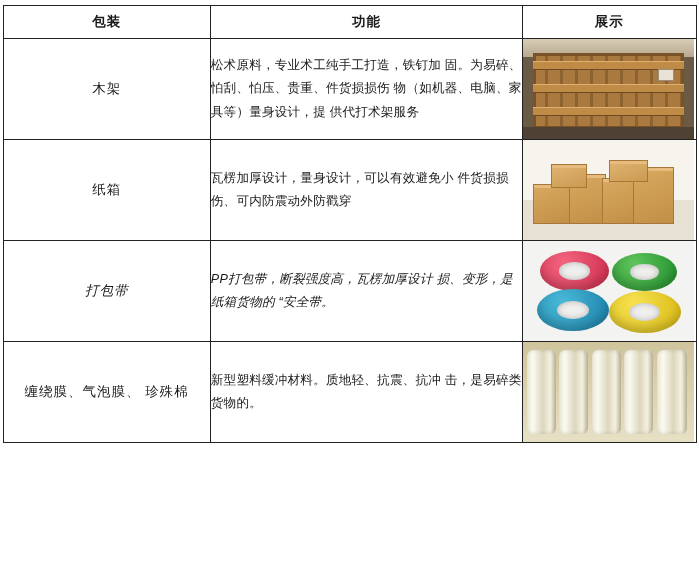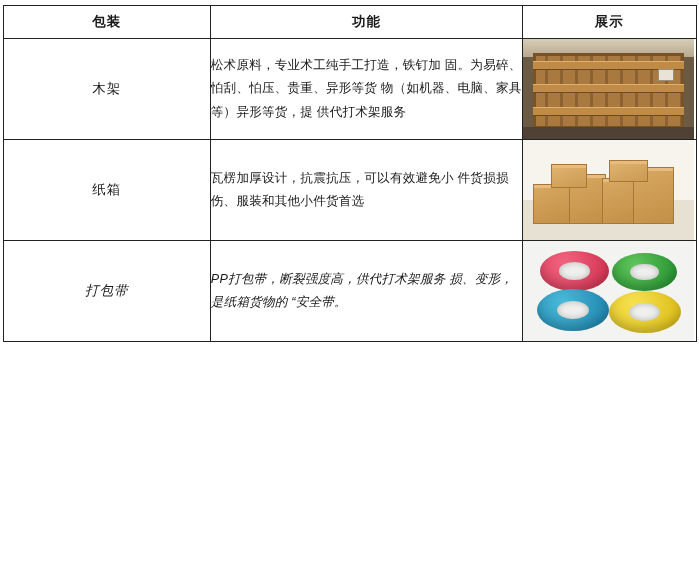--- a/index.html
+++ b/index.html
@@ -204,75 +204,91 @@
       <tr>
         <th>包装</th>
         <th>功能</th>
         <th>展示</th>
       </tr>
     </thead>
     <tbody>
 
       <tr style="height:100px;">
         <td class="name-cell">木架</td>
-        <td class="func-cell">松术原料，专业术工纯手工打造，铁钉加 固。为易碎、怕刮、怕压、贵重、异形等货 物（如机器、电脑、家具等）异形等货，提 供代打术架服务</td>
+        <td class="func-cell">松术原料，专业术工纯手工打造，铁钉加 固。为易碎、怕刮、怕压、贵重、件货损损伤 物（如机器、电脑、家具等）量身设计，提 供代打术架服务</td>
         <td class="show-cell">
           <span class="img-box">
             <span class="img-inner ph-wood">
               <span class="sky"></span>
               <span class="stack"></span>
               <span class="slat s1"></span>
               <span class="slat s2"></span>
               <span class="slat s3"></span>
               <span class="tag"></span>
               <span class="floor"></span>
             </span>
           </span>
         </td>
       </tr>
 
       <tr style="height:100px;">
         <td class="name-cell">纸箱</td>
-        <td class="func-cell">瓦楞加厚设计，抗震抗压，可以有效避免小 件货损损伤、服装和其他小件货首选</td>
+        <td class="func-cell">瓦楞加厚设计，量身设计，可以有效避免小 件货损损伤、可内防震动外防戳穿</td>
         <td class="show-cell">
           <span class="img-box">
             <span class="img-inner ph-carton">
               <span class="wall"></span>
               <span class="ground"></span>
               <span class="bx b1"></span>
               <span class="bx b2"></span>
               <span class="bx b3"></span>
               <span class="bx b4"></span>
               <span class="bx b5"></span>
               <span class="bx b6"></span>
             </span>
           </span>
         </td>
       </tr>
 
 
       <tr style="height:100px;font-style:italic;">
         <td class="name-cell">打包带</td>
-        <td class="func-cell">PP打包带，断裂强度高，供代打术架服务 损、变形，是纸箱货物的 “安全带。</td>
+        <td class="func-cell">PP打包带，断裂强度高，瓦楞加厚设计 损、变形，是纸箱货物的 “安全带。</td>
         <td class="show-cell">
           <span class="img-box">
             <span class="img-inner ph-strap">
               <span class="roll r-red">
                   <span class="hole"></span>
                 </span>
               <span class="roll r-green">
                   <span class="hole"></span>
                 </span>
               <span class="roll r-blue">
                   <span class="hole"></span>
                 </span>
               <span class="roll r-yellow">
                   <span class="hole"></span>
                 </span>
             </span>
           </span>
         </td>
       </tr>
 
+      <tr style="height:100px;">
+        <td class="name-cell">缠绕膜、气泡膜、 珍殊棉</td>
+        <td class="func-cell">新型塑料缓冲材料。质地轻、抗震、抗冲 击，是易碎类货物的。</td>
+        <td class="show-cell">
+          <span class="img-box">
+            <span class="img-inner ph-film">
+              <span class="filmbg"></span>
+              <span class="fr f1"></span>
+              <span class="fr f2"></span>
+              <span class="fr f3"></span>
+              <span class="fr f4"></span>
+              <span class="fr f5"></span>
+            </span>
+          </span>
+        </td>
+      </tr>
 
     </tbody>
   </table>
 </div>
 
 </body></html>

